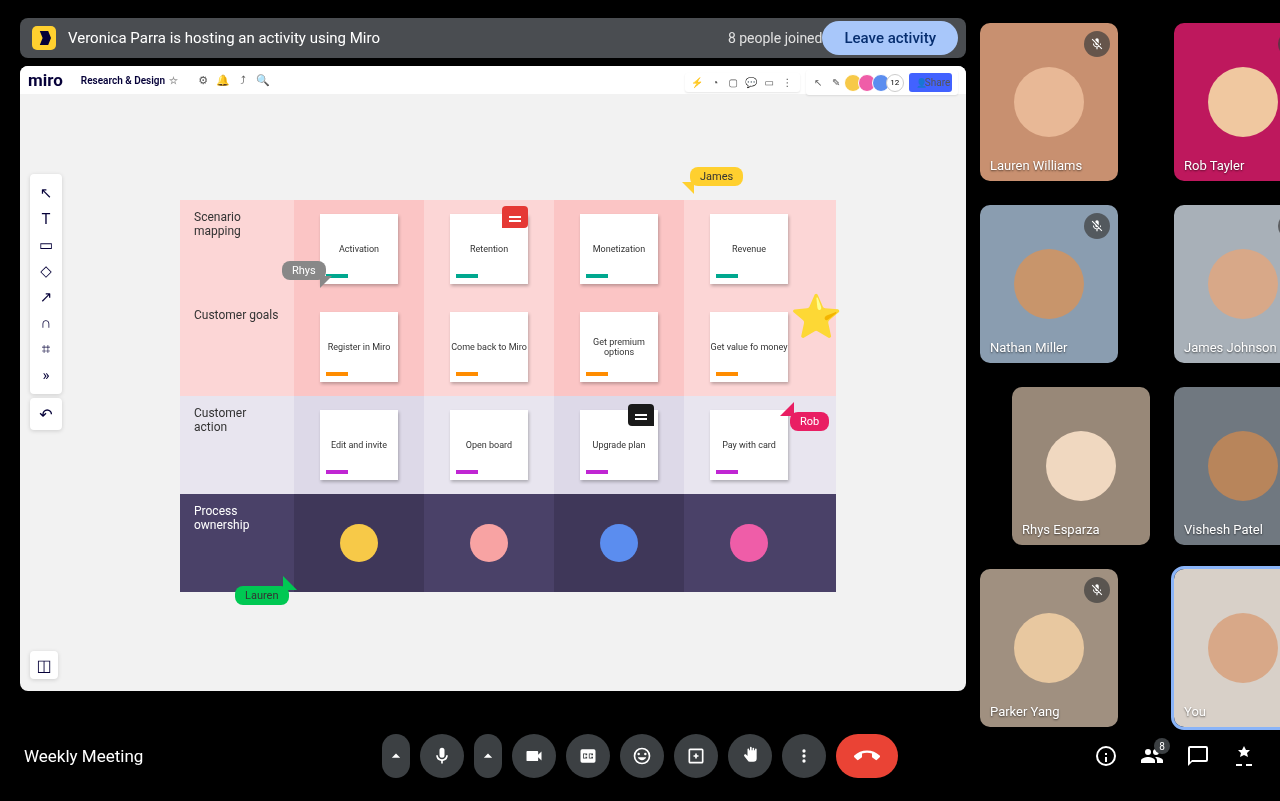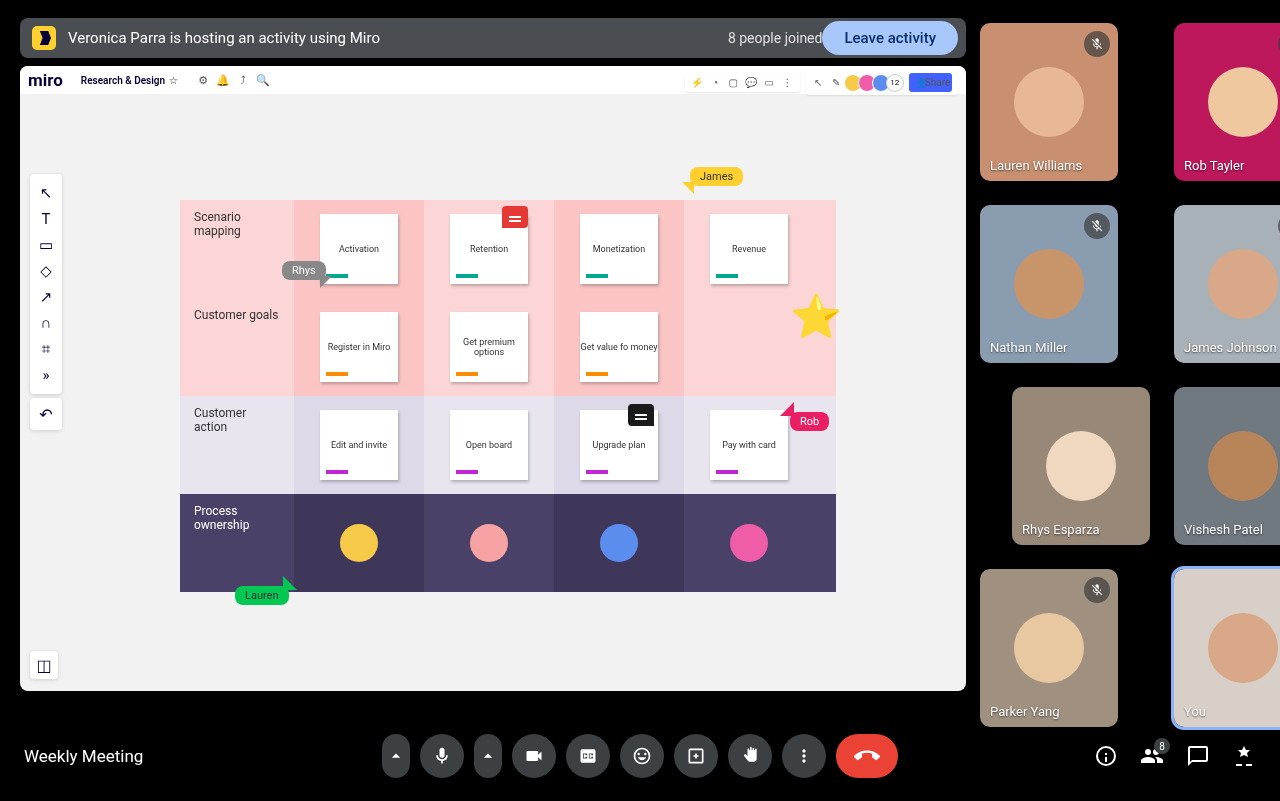--- a/index.html
+++ b/index.html
@@ -154,20 +154,23 @@
           </div>
         </div>
       </div>
       <div class="brow r1">
         <div class="rlabel">Customer goals</div>
         <div class="cells">
           <div class="cell">
             <div class="note">Register in Miro<div class="bar orange"></div></div>
           </div>
           <div class="cell">
+            <div class="note">Come back to Miro<div class="bar orange"></div></div>
+          </div>
+          <div class="cell">
             <div class="note">Get premium options<div class="bar orange"></div></div>
           </div>
           <div class="cell">
             <div class="note">Get value fo money<div class="bar orange"></div></div>
           </div>
         </div>
       </div>
       <div class="brow r2">
         <div class="rlabel">Customer action</div>
         <div class="cells">

